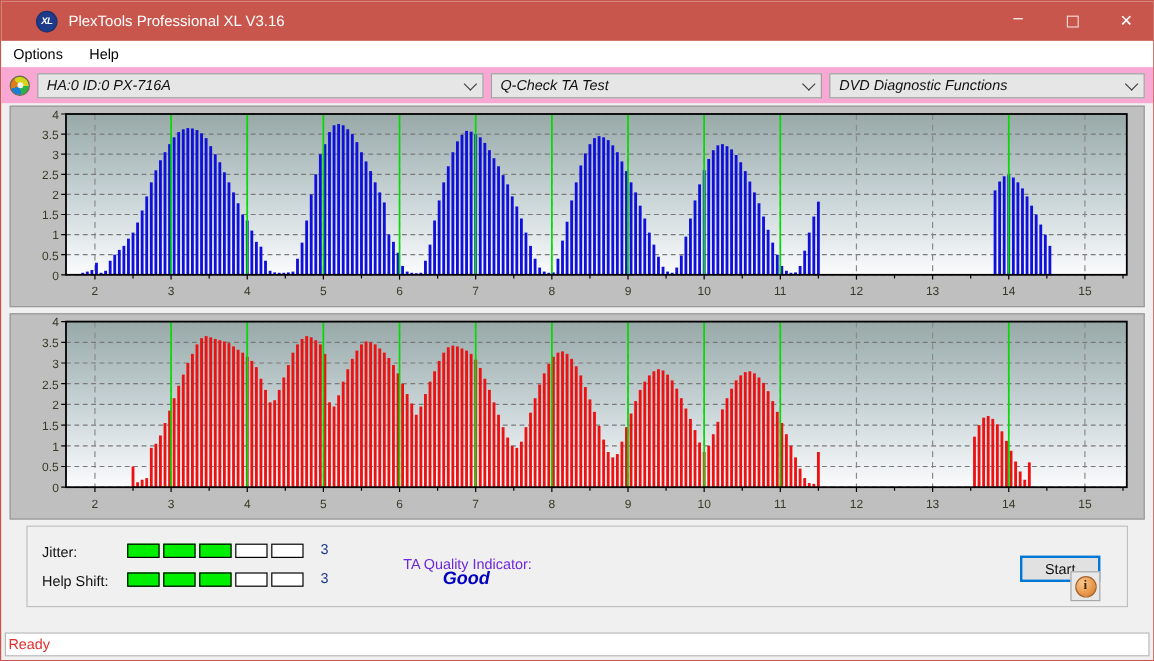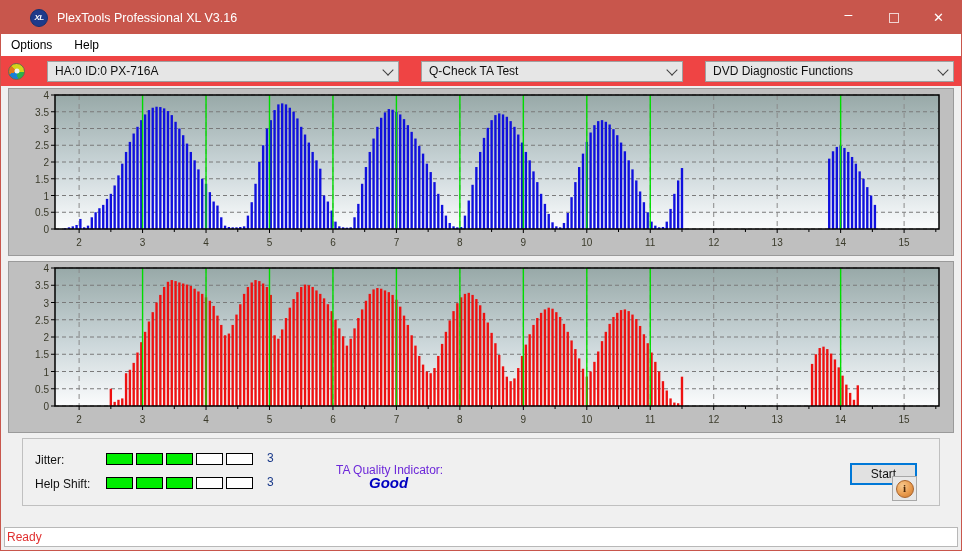--- a/index.html
+++ b/index.html
@@ -71,25 +71,26 @@
     align-items: center;
     padding-left: 6px;
     font-size: 12px;
     color: #000000;
   }
   .menu-item { padding: 2px 10px 2px 4px; margin-right: 8px; text-align: center; }
 
   
   .selectsrow {
     height: 30px;
-    background: #ef4444;
+    background: #f9a8d4;
     display: flex;
     align-items: center;
     padding: 0 7px;
-    gap: 22px;
+    gap: 6px;
+    font-style: italic;
   }
   .drive-icon {
     width: 17px; height: 17px; border-radius: 50%;
     background:
       conic-gradient(from 20deg, #d4d41a 0deg 70deg, #2bb34a 70deg 150deg,
                      #1a7fd4 150deg 230deg, #e07a1a 230deg 300deg, #d4d41a 300deg 360deg);
     border: 1px solid #6b6b4a;
     flex: 0 0 auto;
     position: relative;
   }

